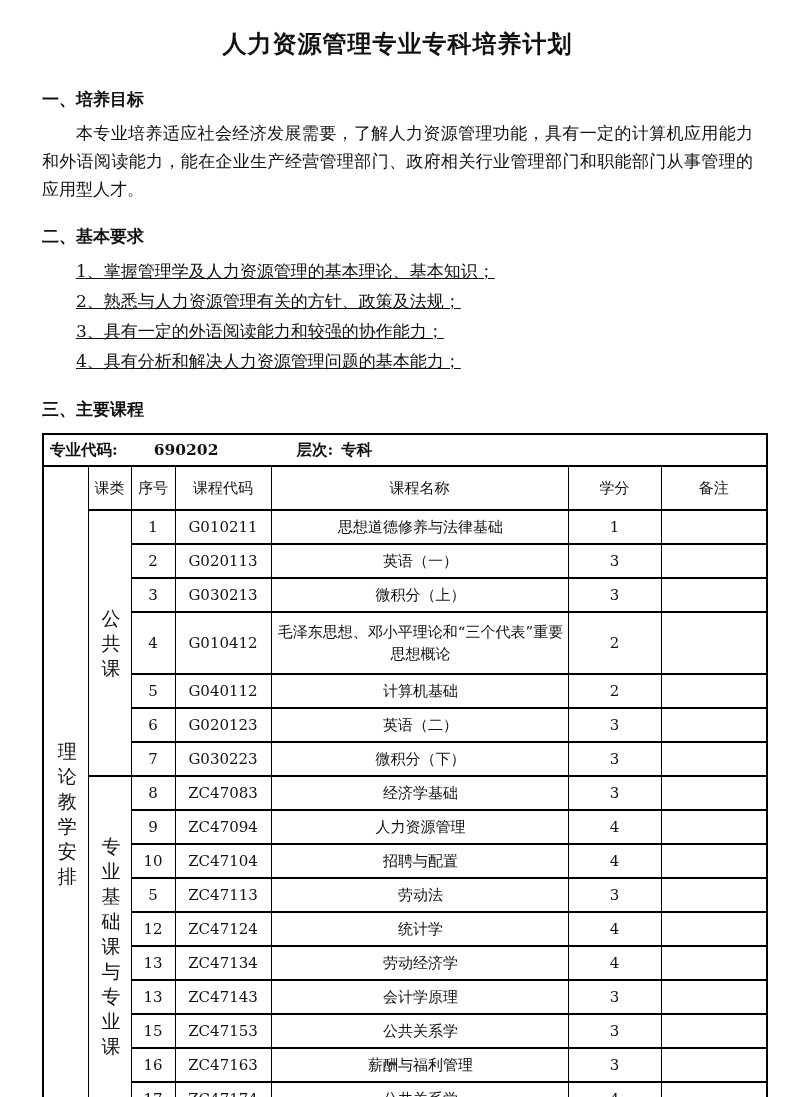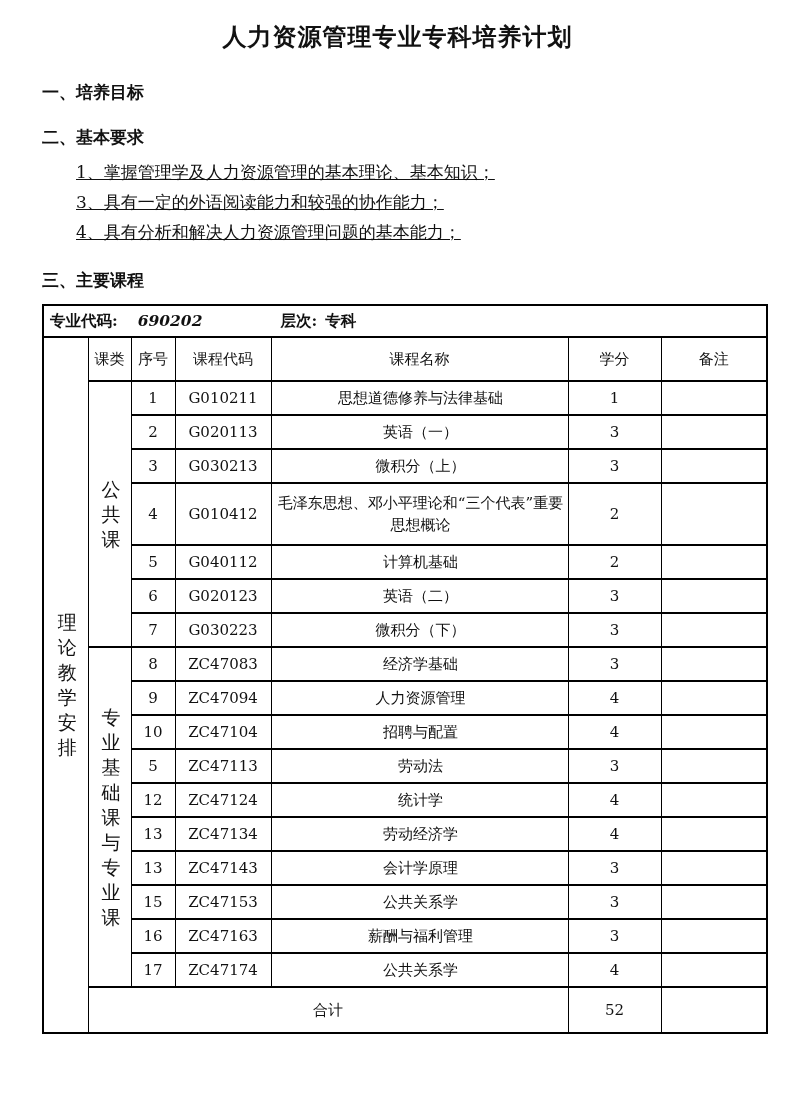--- a/index.html
+++ b/index.html
@@ -5,21 +5,21 @@
   * { box-sizing: border-box; margin: 0; padding: 0; }
   html, body { background: #ffffff; }
   body {
     width: 800px; height: 1097px;
     font-family: "DejaVu Serif", "Liberation Serif", serif;
     color: #111111;
     overflow: hidden;
   }
   .page {
     width: 791px; height: 1097px;
-    padding: 21px 38px 0 42px;
+    padding: 28px 38px 0 42px;
     position: relative;
   }
   .doc-title {
     text-align: center;
     font-family: "DejaVu Sans", "Liberation Sans", sans-serif;
     font-weight: bold;
     font-size: 24px;
     letter-spacing: 1px;
     margin-bottom: 28px;
   }
@@ -57,44 +57,46 @@
     overflow: hidden;
   }
   td.c { text-align: center; }
   td.name { text-align: center; padding: 2px 4px 2px 6px; line-height: 22px; }
   tr.mrow td { height: 32px; font-weight: bold; font-size: 15.5px; }
   tr.hrow td { height: 44px; }
   tr.r td { height: 34px; }
   tr.r4 td { height: 62px; }
   tr.trow td { height: 46px; }
   .meta-line { padding-left: 6px; white-space: nowrap; }
-  .meta-line .code-val { margin-left: 20px; font-style: italic; }
+  .meta-line .code-val { margin-left: 36px; }
   .meta-line .level-label { margin-left: 78px; }
   .meta-line .level-val { margin-left: 8px; }
   td.vcell div {
     width: 16px;
     margin: 0 auto;
     word-break: break-all;
     line-height: 25px;
     font-size: 19px;
     text-align: center;
   }
 </style>
 </head>
 <body>
 
 <div class="page">
 
   <div class="doc-title">人力资源管理专业专科培养计划</div>
 
   <div class="sec-heading">一、培养目标</div>
+  <p class="body-para">本专业培养适应社会经济发展需要，了解人力资源管理功能，具有一定的计算机应用能力和外语阅读能力，能在企业生产经营管理部门、政府相关行业管理部门和职能部门从事管理的应用型人才。</p>
 
   <div class="sec-heading">二、基本要求</div>
   <div class="req-list">
     <div class="req-item">1、掌握管理学及人力资源管理的基本理论、基本知识；</div>
+    <div class="req-item">2、熟悉与人力资源管理有关的方针、政策及法规；</div>
     <div class="req-item">3、具有一定的外语阅读能力和较强的协作能力；</div>
     <div class="req-item">4、具有分析和解决人力资源管理问题的基本能力；</div>
   </div>
 
   <div class="sec-heading sec3">三、主要课程</div>
 
   <table class="plan">
     <colgroup>
       <col style="width:45px">
         <col style="width:43px">

